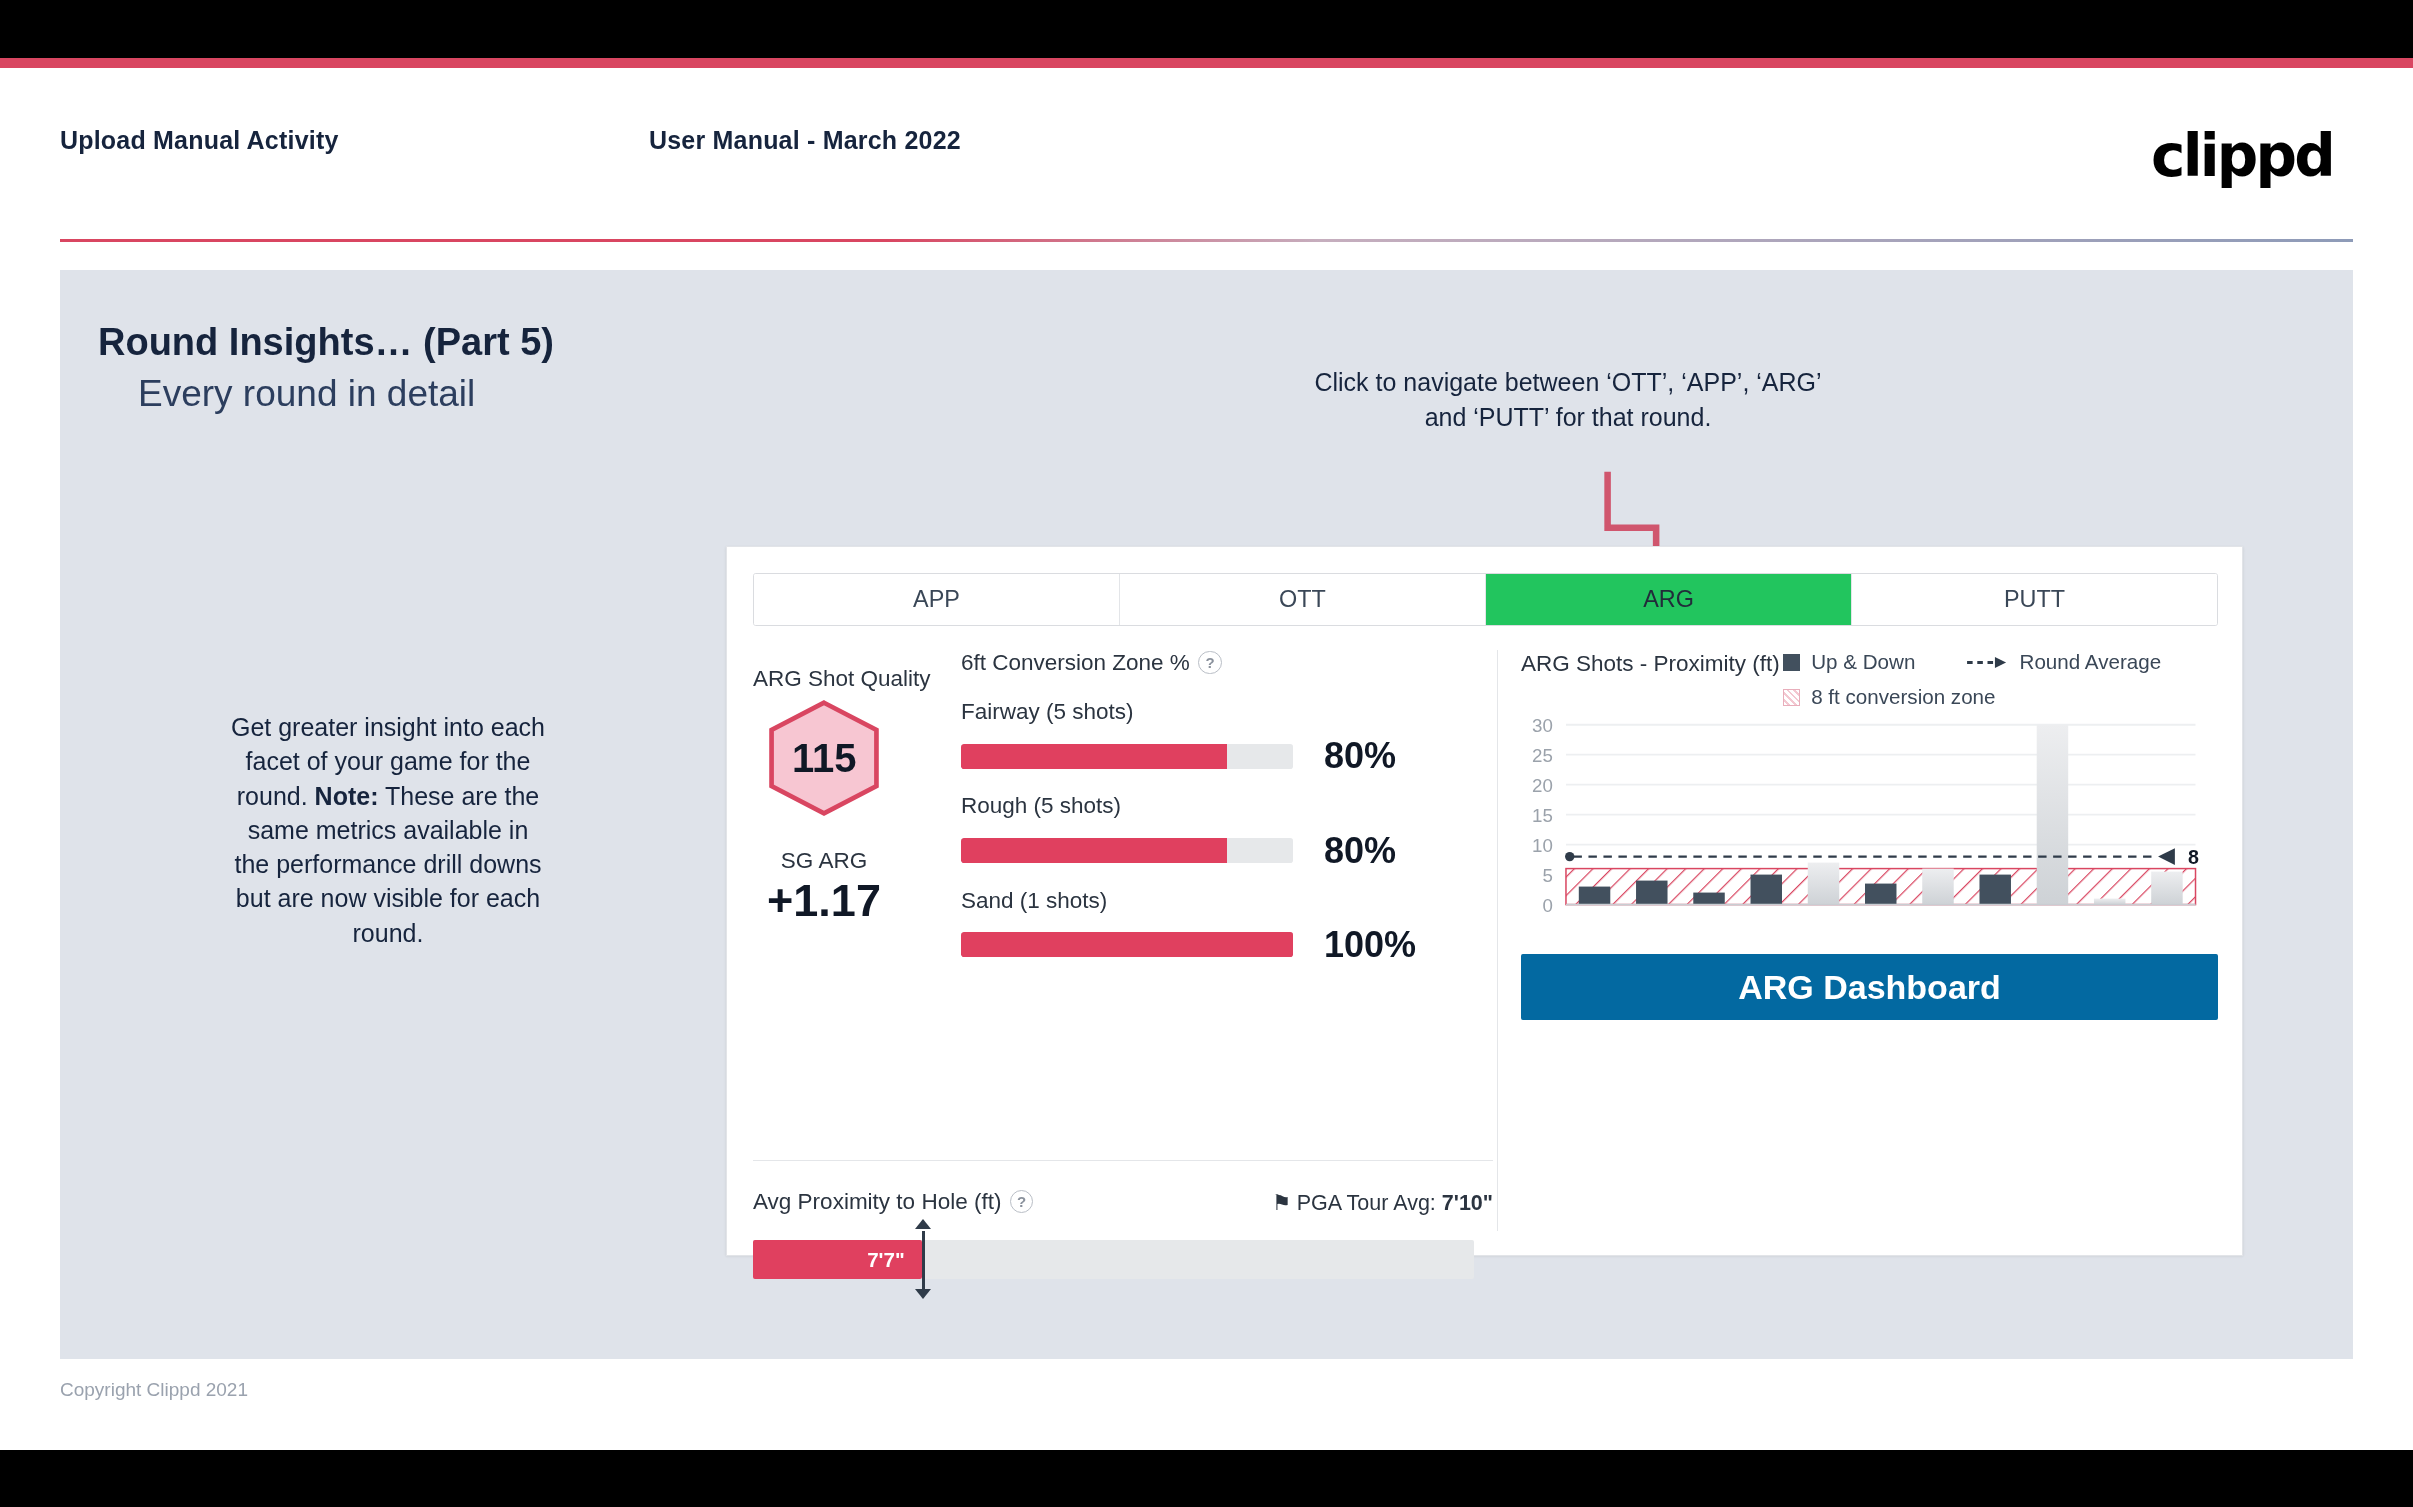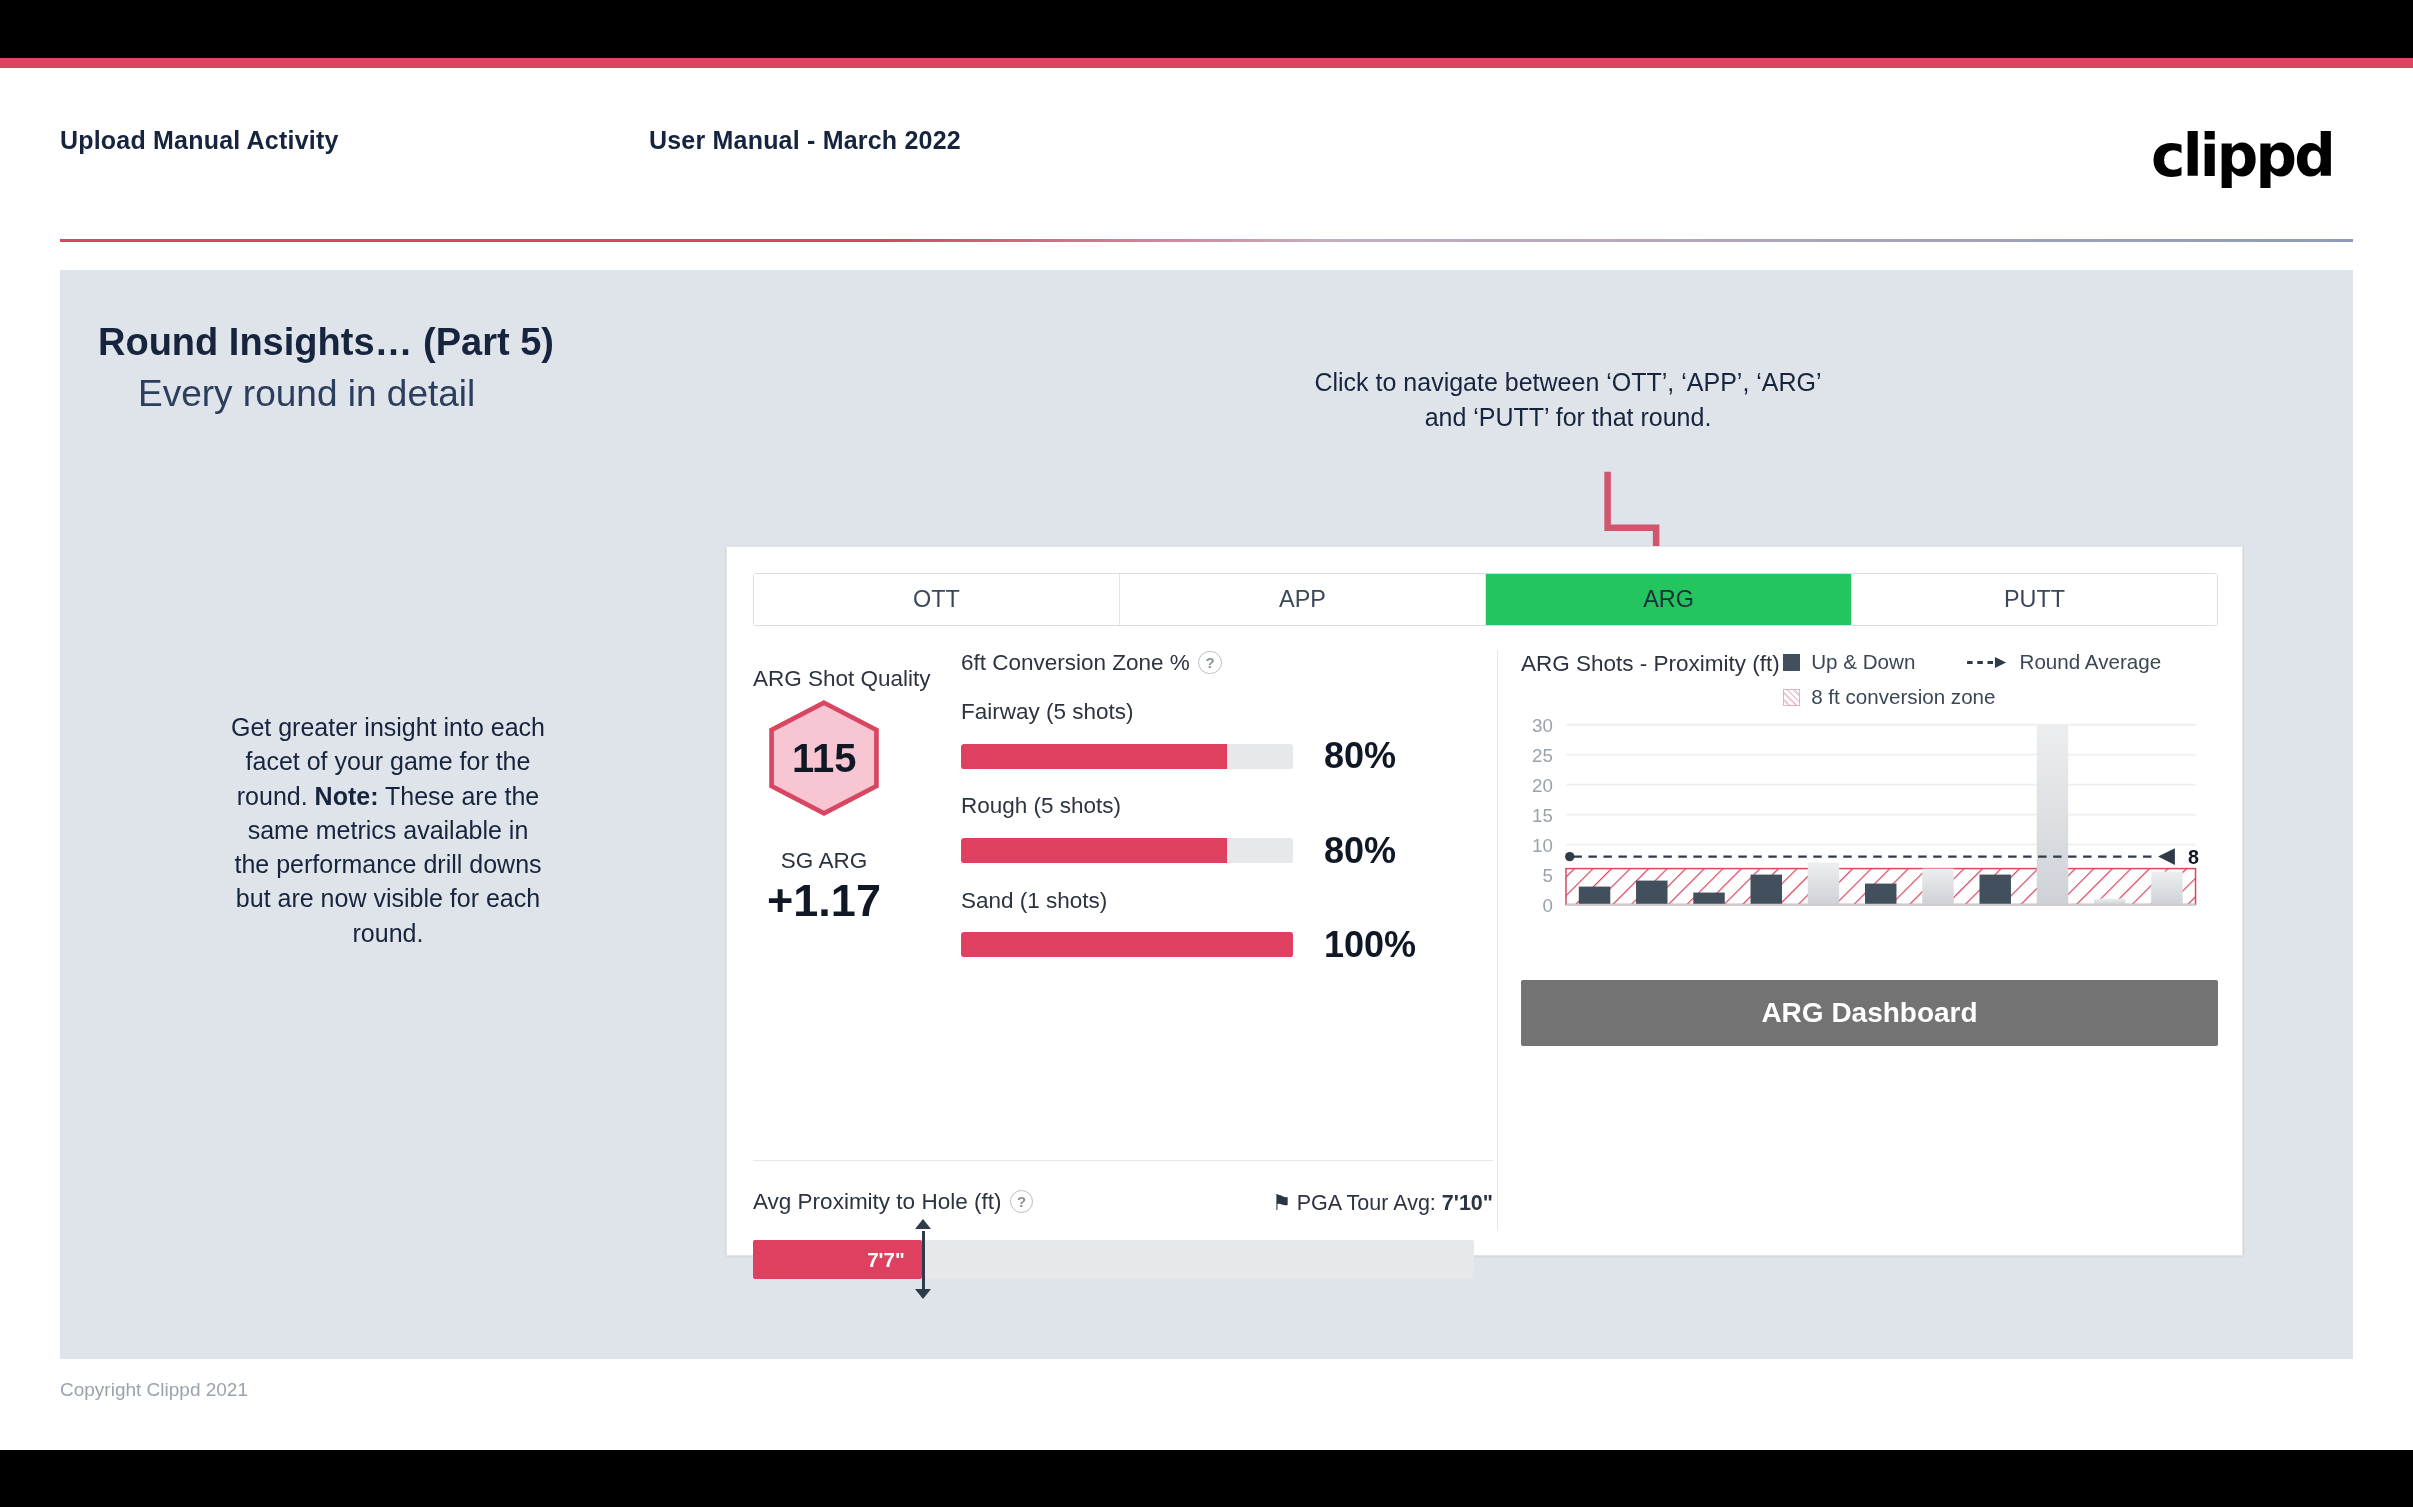--- a/index.html
+++ b/index.html
@@ -185,22 +185,22 @@
   .legend-row + .legend-row { margin-top: 11.2px; }
   .sw-dark { width: 17px; height: 17px; background: #42505E; margin-right: 11.2px; }
   .sw-hatch {
     width: 17px; height: 17px; margin-right: 11.2px; border: 0.9px solid #E8AEBB;
     background: repeating-linear-gradient(45deg,#fff 0 2.8px,#F3C8D1 2.8px 4.7px);
   }
   .lg-dash { margin-right: 11.2px; display: flex; align-items: center; }
 
   .plot { position: absolute; left: 0; top: 67px; width: 697px; height: 214px; }
   .dash-btn {
-    position: absolute; left: 0; top: 330px; width: 697px; height: 66px;
-    background: #737373; color: #ffffff; font-size: 28px; font-weight: 700;
+    position: absolute; left: 0; top: 304px; width: 697px; height: 66px;
+    background: #0369a1; color: #ffffff; font-size: 34px; font-weight: 700;
     display: flex; align-items: center; justify-content: center; cursor: pointer;
     border: none; border-radius: 1.9px; font-family: "Liberation Sans", sans-serif;
   }
 </style>
 </head>
 <body>
 
 <div id="slide-root">
 
   <div class="letterbox-top"></div>
@@ -230,22 +230,22 @@
       <path d="M6 4 L6 64 L58 64 L58 96" stroke="#D0566E" stroke-width="7" fill="none"></path>
       <path d="M58 116 L46 92 L70 92 Z" fill="#D0566E"></path>
     </svg>
   </div>
 
   <div class="copyright">Copyright Clippd 2021</div>
 
   <div class="card">
 
     <div class="tabs">
+      <div class="tab">APP</div>
       <div class="tab">OTT</div>
-      <div class="tab">APP</div>
       <div class="tab active">ARG</div>
       <div class="tab">PUTT</div>
     </div>
 
     <div class="vdivider"></div>
 
     <div class="col-left">
 
       <div style="position:absolute;left:0;top:0;margin-top:16px;">
         <span class="sec-label">ARG Shot Quality</span>

